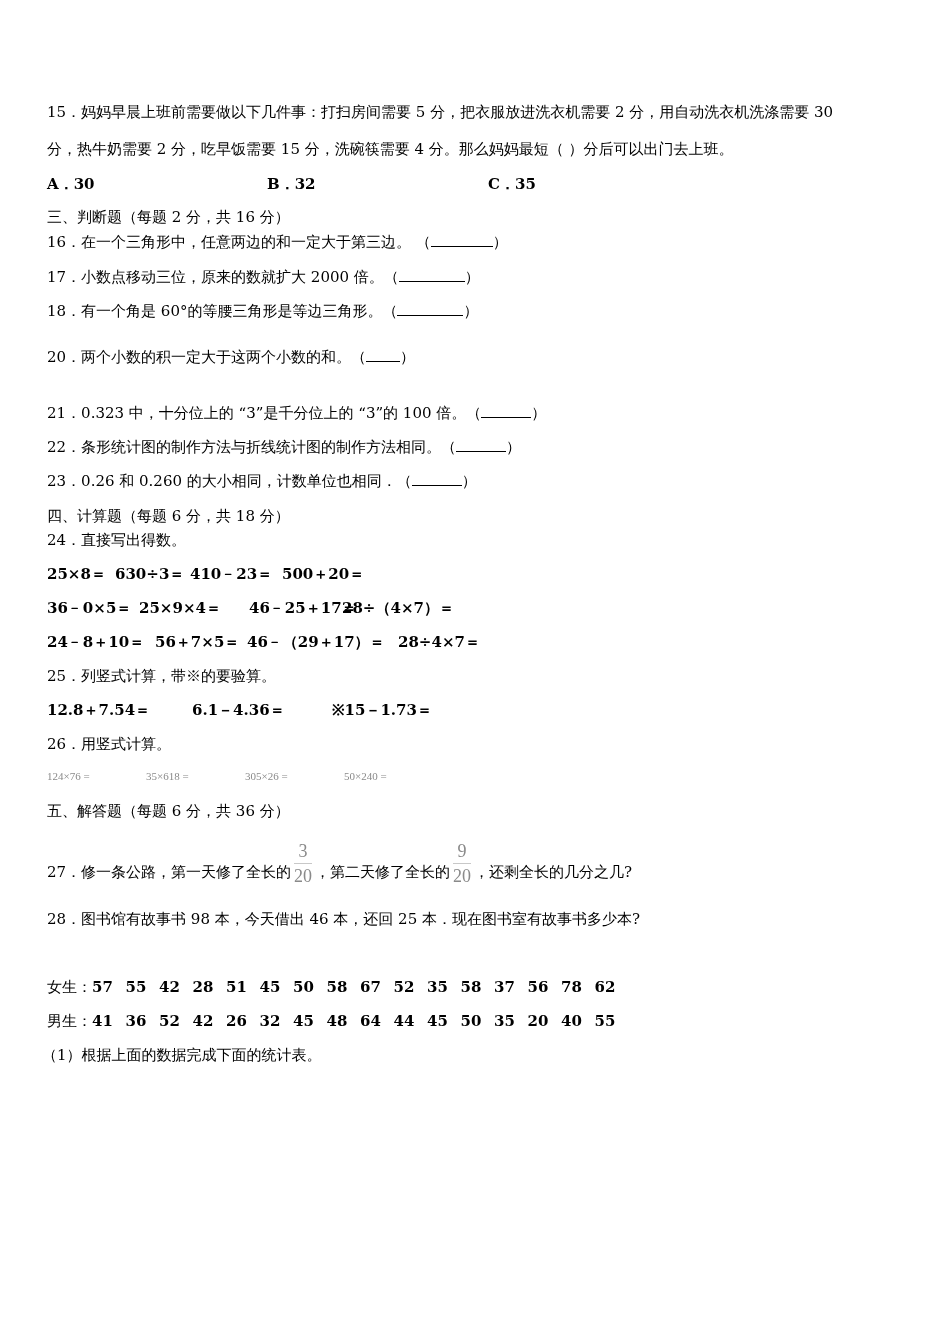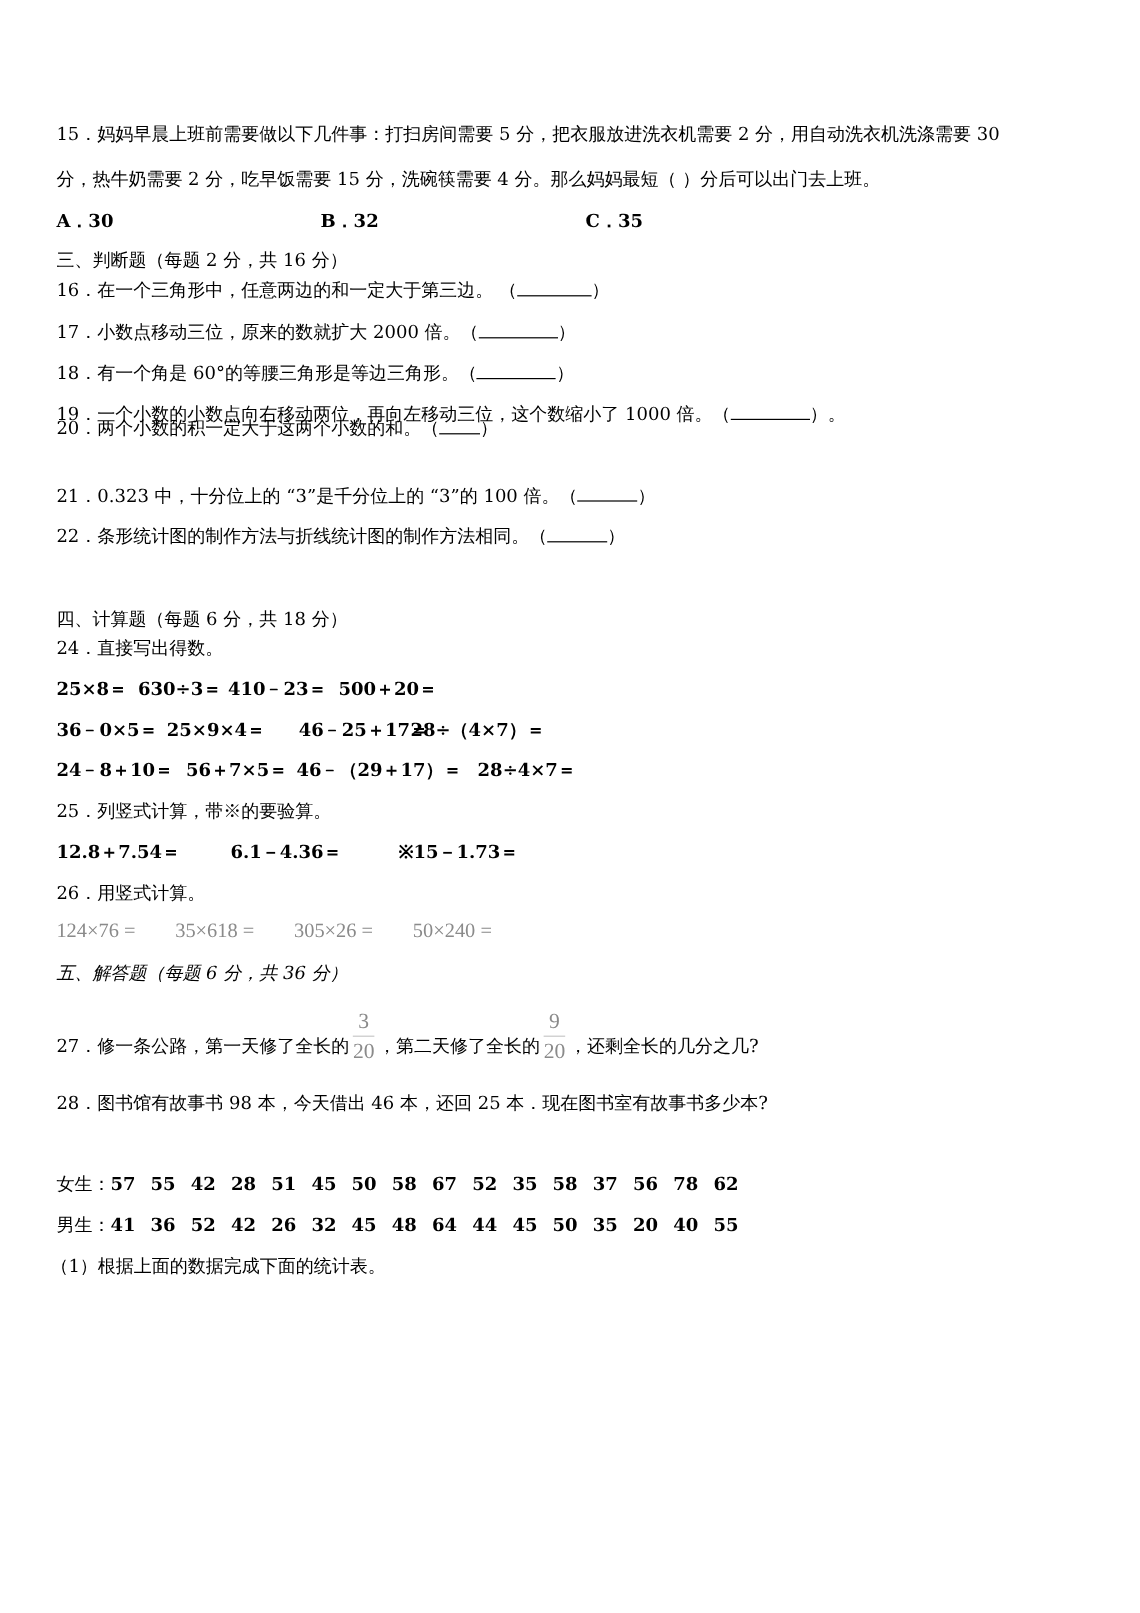--- a/index.html
+++ b/index.html
@@ -35,21 +35,21 @@
     }
     .expr {
       position: absolute;
       font-size: 15px;
       font-weight: bold;
       line-height: 20px;
       white-space: nowrap;
     }
     .light-expr {
       position: absolute;
-      font-size: 17px;
+      font-size: 11px;
       line-height: 22px;
       white-space: nowrap;
       color: #8a8a8a;
       font-family: "Liberation Serif", serif;
     }
     .frac {
       display: inline-block;
       vertical-align: middle;
       text-align: center;
       font-family: "Liberation Serif", serif;
@@ -104,31 +104,31 @@
 
   <div class="line" style="top:232px;">
     <span>16．在一个三角形中，任意两边的和一定大于第三边。    （</span><span class="blank" style="width:62px;"></span><span>）</span>
   </div>
   <div class="line" style="top:267px;">
     <span>17．小数点移动三位，原来的数就扩大 2000 倍。（</span><span class="blank" style="width:66px;"></span><span>）</span>
   </div>
   <div class="line" style="top:301px;">
     <span>18．有一个角是 60°的等腰三角形是等边三角形。（</span><span class="blank" style="width:66px;"></span><span>）</span>
   </div>
-  <div class="line" style="top:335px;">
-    <span>19．一个小数的小数点向右移动两位，再向左移动三位，这个数缩小了 1000 倍。（</span><span class="blank" style="width:66px;"></span><span>）。</span>
-  </div>
   <div class="line" style="top:347px;">
     <span>20．两个小数的积一定大于这两个小数的和。（</span><span class="blank" style="width:34px;"></span><span>）</span>
   </div>
   <div class="line" style="top:403px;">
     <span>21．0.323 中，十分位上的 “3”是千分位上的 “3”的 100 倍。（</span><span class="blank" style="width:50px;"></span><span>）</span>
   </div>
   <div class="line" style="top:437px;">
     <span>22．条形统计图的制作方法与折线统计图的制作方法相同。（</span><span class="blank" style="width:50px;"></span><span>）</span>
+  </div>
+  <div class="line" style="top:471px;">
+    <span>23．0.26 和 0.260 的大小相同，计数单位也相同．（</span><span class="blank" style="width:50px;"></span><span>）</span>
   </div>
 
   <div class="line" style="top:506px;">四、计算题（每题 6 分，共 18 分）</div>
   <div class="line" style="top:530px;">24．直接写出得数。</div>
 
   <div class="expr" style="left:47px; top:564px;">25×8＝</div>
   <div class="expr" style="left:115px; top:564px;">630÷3＝</div>
   <div class="expr" style="left:190px; top:564px;">410﹣23＝</div>
   <div class="expr" style="left:282px; top:564px;">500＋20＝</div>
 
@@ -146,21 +146,21 @@
   <div class="expr" style="left:47px; top:700px;">12.8＋7.54＝</div>
   <div class="expr" style="left:192px; top:700px;">6.1－4.36＝</div>
   <div class="expr" style="left:332px; top:700px;">※15－1.73＝</div>
 
   <div class="line" style="top:734px;">26．用竖式计算。</div>
   <div class="light-expr" style="left:47px; top:765px;">124×76 =</div>
   <div class="light-expr" style="left:146px; top:765px;">35×618 =</div>
   <div class="light-expr" style="left:245px; top:765px;">305×26 =</div>
   <div class="light-expr" style="left:344px; top:765px;">50×240 =</div>
 
-  <div class="line" style="top:801px;font-style:italic;">五、解答题（每题 6 分，共 36 分）</div>
+  <div class="line" style="top:801px;">五、解答题（每题 6 分，共 36 分）</div>
 
   <div class="line" style="top:850px;">
     <span>27．修一条公路，第一天修了全长的</span><span class="frac"><span class="num">3</span><span class="den">20</span></span><span>，第二天修了全长的</span><span class="frac"><span class="num">9</span><span class="den">20</span></span><span>，还剩全长的几分之几?</span>
   </div>
 
   <div class="line" style="top:909px;">28．图书馆有故事书 98 本，今天借出 46 本，还回 25 本．现在图书室有故事书多少本?</div>
 
   <div class="data-row" style="top:977px;">
     <span class="lbl">女生：</span><span class="val">57</span><span class="val">55</span><span class="val">42</span><span class="val">28</span><span class="val">51</span><span class="val">45</span><span class="val">50</span><span class="val">58</span><span class="val">67</span><span class="val">52</span><span class="val">35</span><span class="val">58</span><span class="val">37</span><span class="val">56</span><span class="val">78</span><span class="val">62</span>
   </div>

